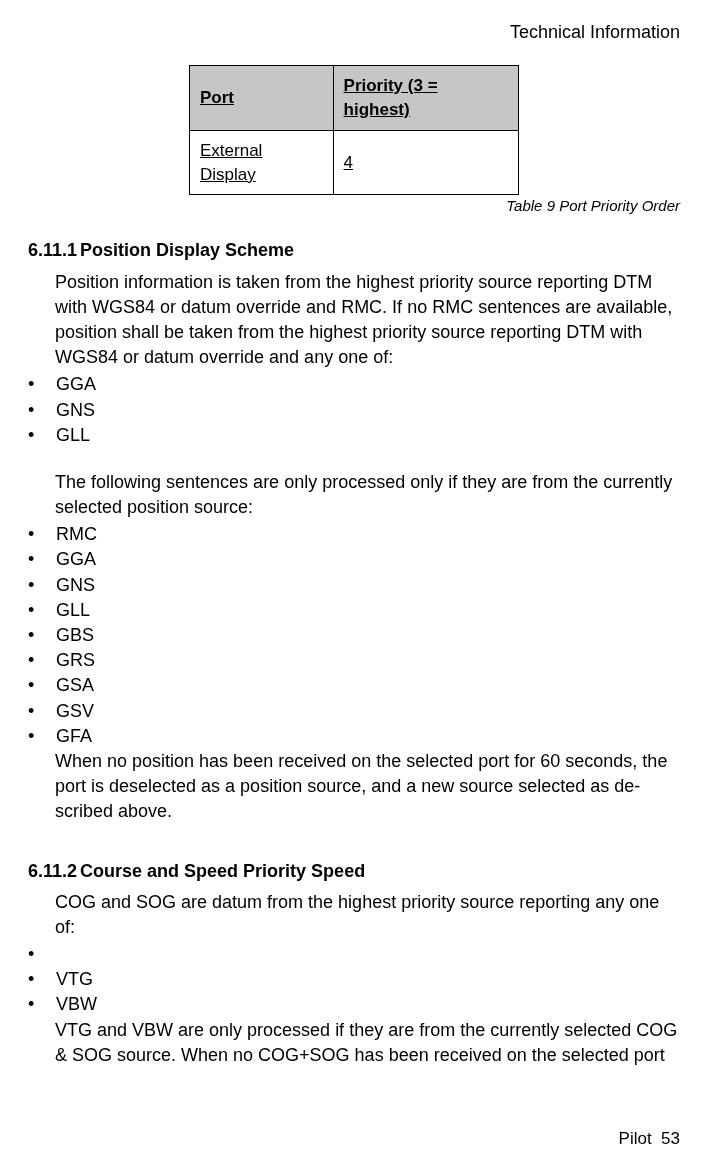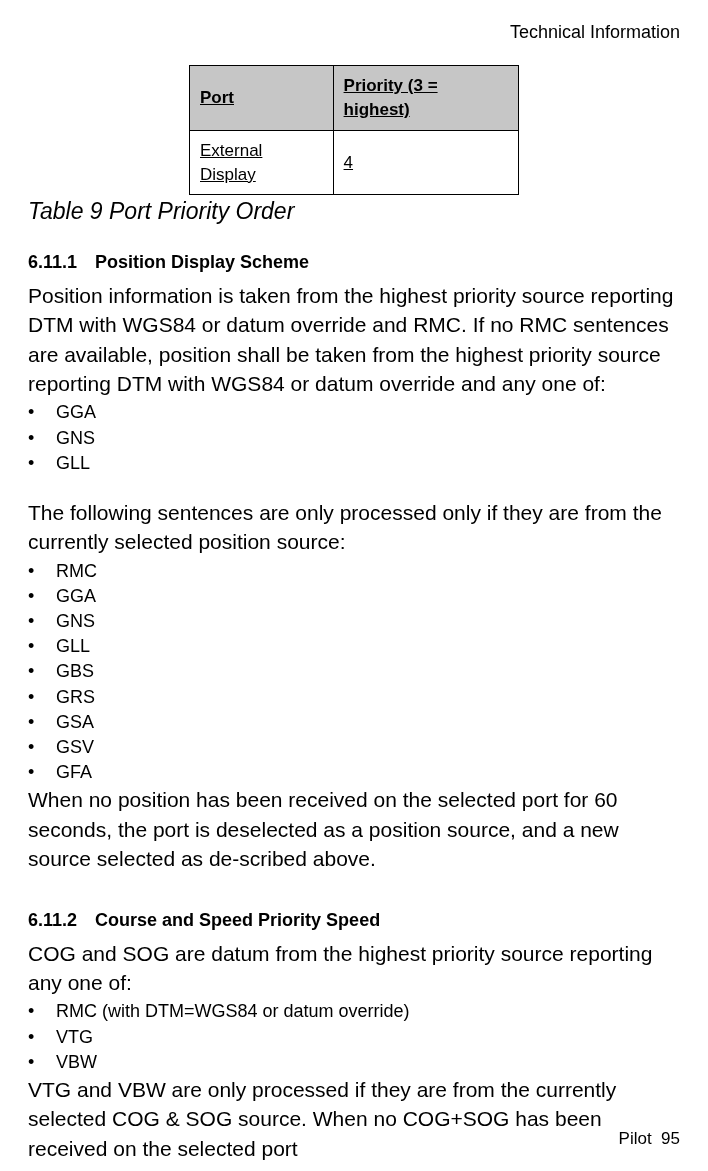--- a/index.html
+++ b/index.html
@@ -36,36 +36,37 @@
       padding: 8px 10px;
       border: 1px solid #000;
       font-size: 17px;
     }
     .port-table td {
       padding: 8px 10px;
       border: 1px solid #000;
       font-size: 17px;
     }
     .table-caption {
-      text-align: left;
+      text-align: right;
       font-style: italic;
-      font-size: 23px;
+      font-size: 15px;
       margin-bottom: 22px;
     }
     .section-heading {
       font-weight: bold;
       font-size: 18px;
       margin-bottom: 6px;
     }
     .section-heading .section-num {
-      margin-right: 18px;
+      margin-right: 3px;
     }
     .body-text {
-      font-size: 21px;
+      font-size: 18px;
       margin-bottom: 2px;
+      margin-left: 27px;
     }
     .bullet-list {
       margin: 0;
       padding: 0;
       list-style: none;
     }
     .bullet-list li {
       font-size: 18px;
       padding-left: 0;
       display: flex;
@@ -180,29 +181,28 @@
 
 <div class="section-heading">
   <span class="section-num">6.11.2</span><span>Course and Speed Priority Speed</span>
 </div>
 
 <p class="body-text">COG and SOG are datum from the highest priority source reporting any one of:</p>
 
 <ul class="bullet-list">
   <li>
       <span class="bullet">•</span>
-      <span>RMC (with DTM=WGS84 or datum override)</span>
     </li>
   <li>
       <span class="bullet">•</span>
       <span>VTG</span>
     </li>
   <li>
       <span class="bullet">•</span>
       <span>VBW</span>
     </li>
 </ul>
 
 <p class="body-text">VTG and VBW are only processed if they are from the currently selected COG &amp; SOG source. When no COG+SOG has been received on the selected port</p>
 
 <div class="page-footer">
-  <span>Pilot</span>&nbsp;&nbsp;<span>95</span>
+  <span>Pilot</span>&nbsp;&nbsp;<span>53</span>
 </div>
 
 </body></html>

